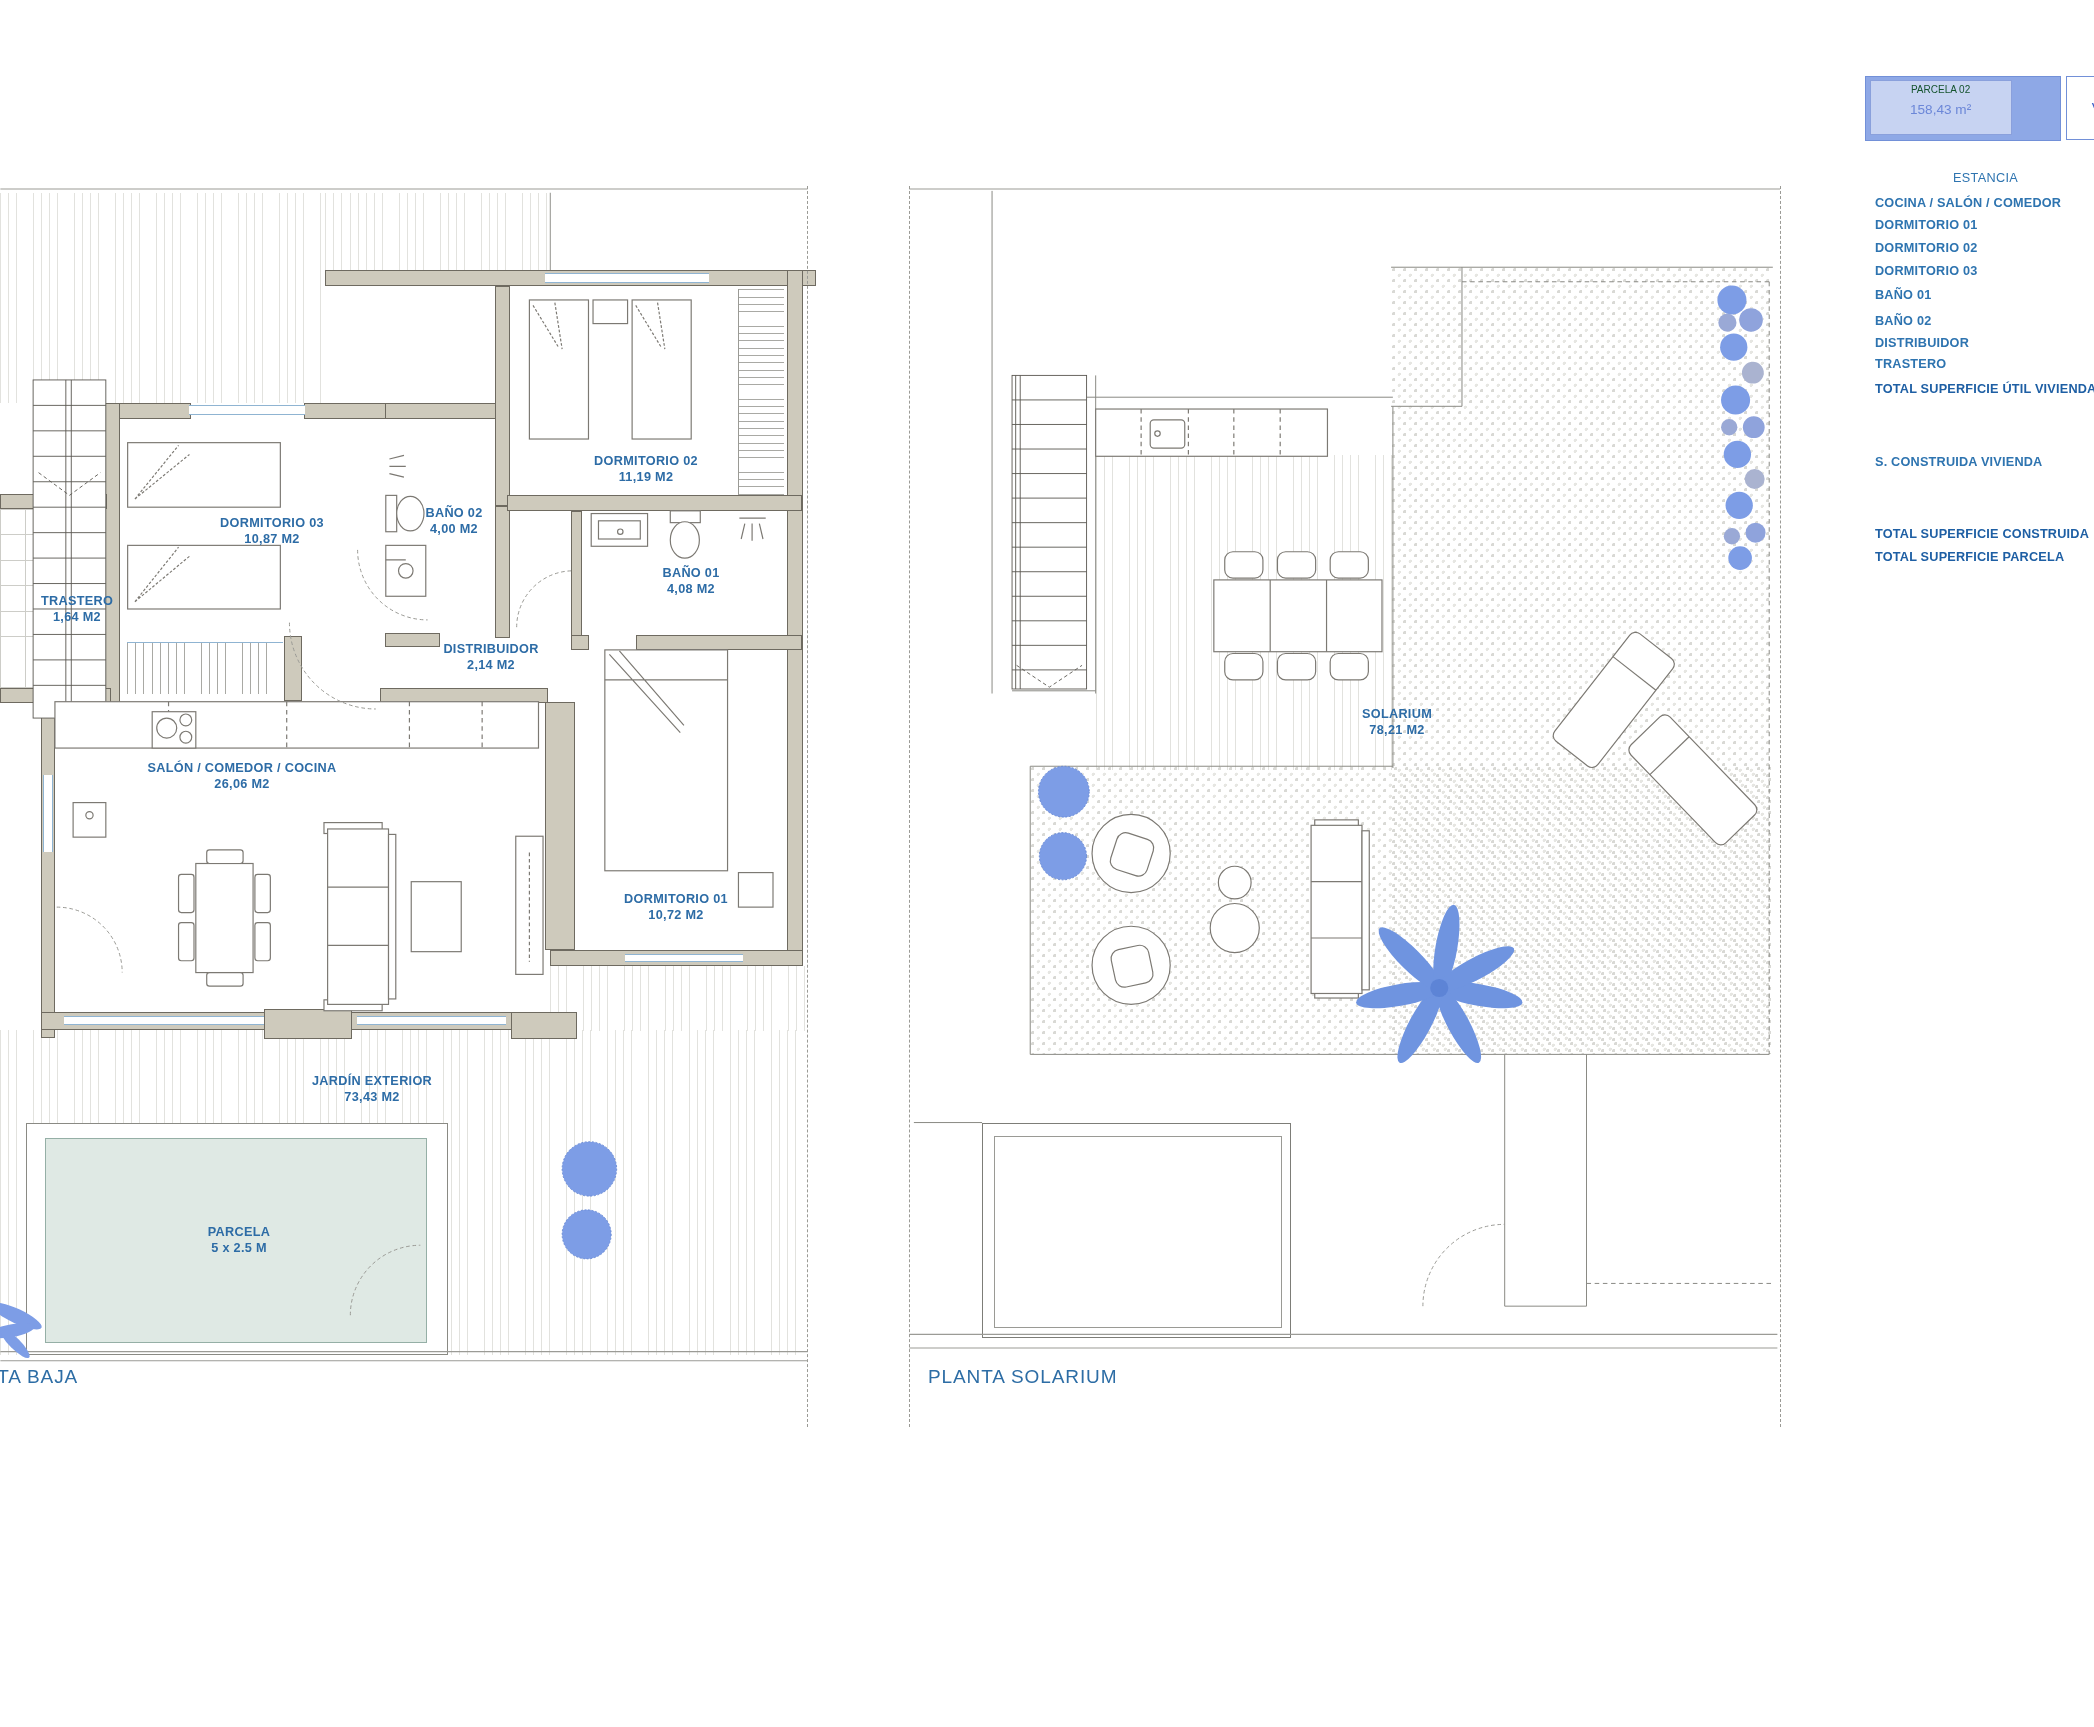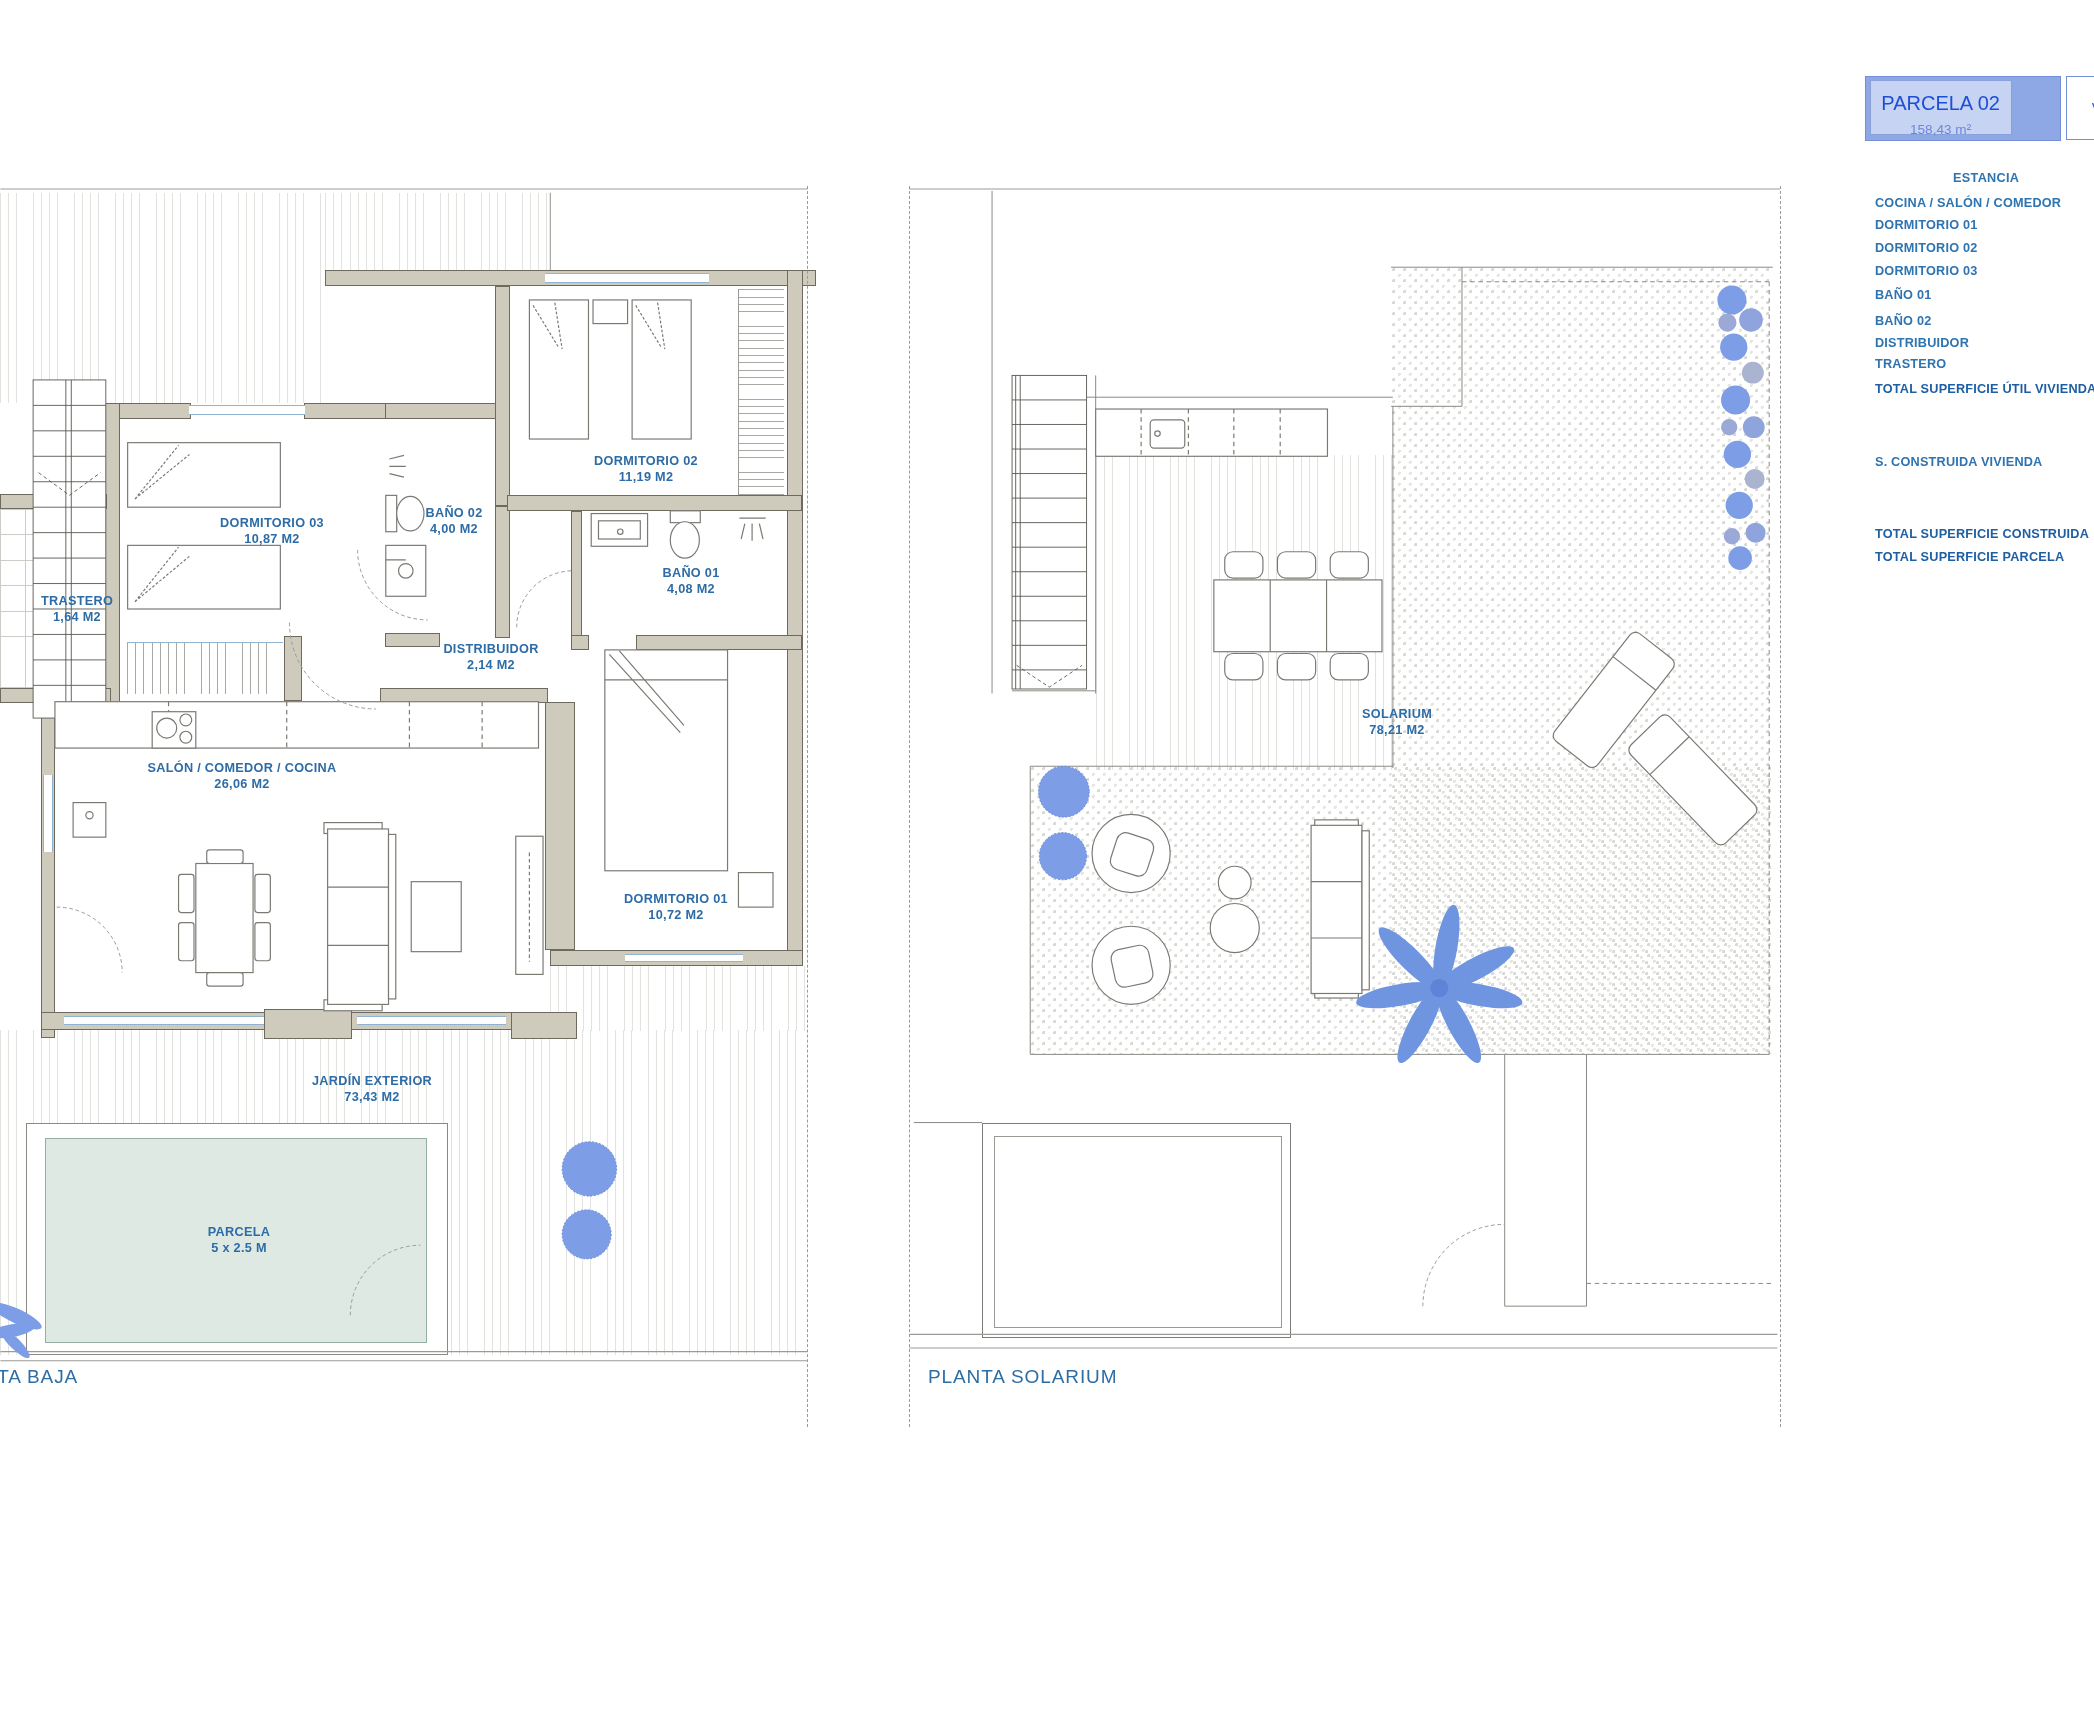--- a/index.html
+++ b/index.html
@@ -28,27 +28,27 @@
   .pool-inner-r{position:absolute;background:#fff;border:0.9px solid #9a9a95;box-sizing:border-box}
   
   .rlabel{position:absolute;transform:translateX(-50%);text-align:center;font-size:12.7px;
           font-weight:700;color:#2d6ca6;letter-spacing:0.3px;line-height:16.4px;white-space:nowrap}
   .plan-title{position:absolute;font-size:19px;letter-spacing:0.9px;color:#2d6da5;white-space:nowrap}
   
   .parcela-outer{position:absolute;left:1865px;top:76px;width:196px;height:65px;background:#8ea8e6;
                  border:1.8px solid #7290d8;box-sizing:border-box}
   .parcela-inner{position:absolute;left:3.6px;top:2.7px;width:142px;height:55px;background:#c7d3f2;
                  border:0.9px solid #8aa0dc;box-sizing:border-box;text-align:center}
-  .parcela-title{font-size:20px;color:#1d4ed8;margin-top:11px}
+  .parcela-title{font-size:10px;color:#14532d;margin-top:3px}
   .parcela-area{font-size:13.6px;color:#6c87d8;margin-top:7px}
   .sidebox{position:absolute;left:2066px;top:76px;width:42px;height:64px;background:#fff;
            border:1.8px solid #7290d8;box-sizing:border-box;display:flex;align-items:center;
            justify-content:flex-end;padding-right:5.5px;font-size:14.5px;color:#3b5fc7}
   .estancia{position:absolute;left:1953px;top:171px;width:65px;text-align:right;font-size:12.7px;
-            font-weight:700;color:#2e74b0;letter-spacing:0.3px}
+            font-weight:400;color:#2e74b0;letter-spacing:0.3px}
   .litem{position:absolute;left:1875px;font-size:12.7px;font-weight:600;color:#2e74b0;white-space:nowrap;letter-spacing:0.2px}
   .ltotal{position:absolute;left:1875px;font-size:12.7px;font-weight:700;color:#1e5fa4;white-space:nowrap;letter-spacing:0.2px}
   svg{position:absolute;left:0;top:0}
 </style>
 </head>
 <body>
 
 <div class="stripes" style="left:0;top:193px;width:325px;height:210px"></div>
 <div class="stripes" style="left:325px;top:193px;width:225px;height:77px"></div>
 <div class="stripes" style="left:0;top:1030px;width:807px;height:325px"></div>

